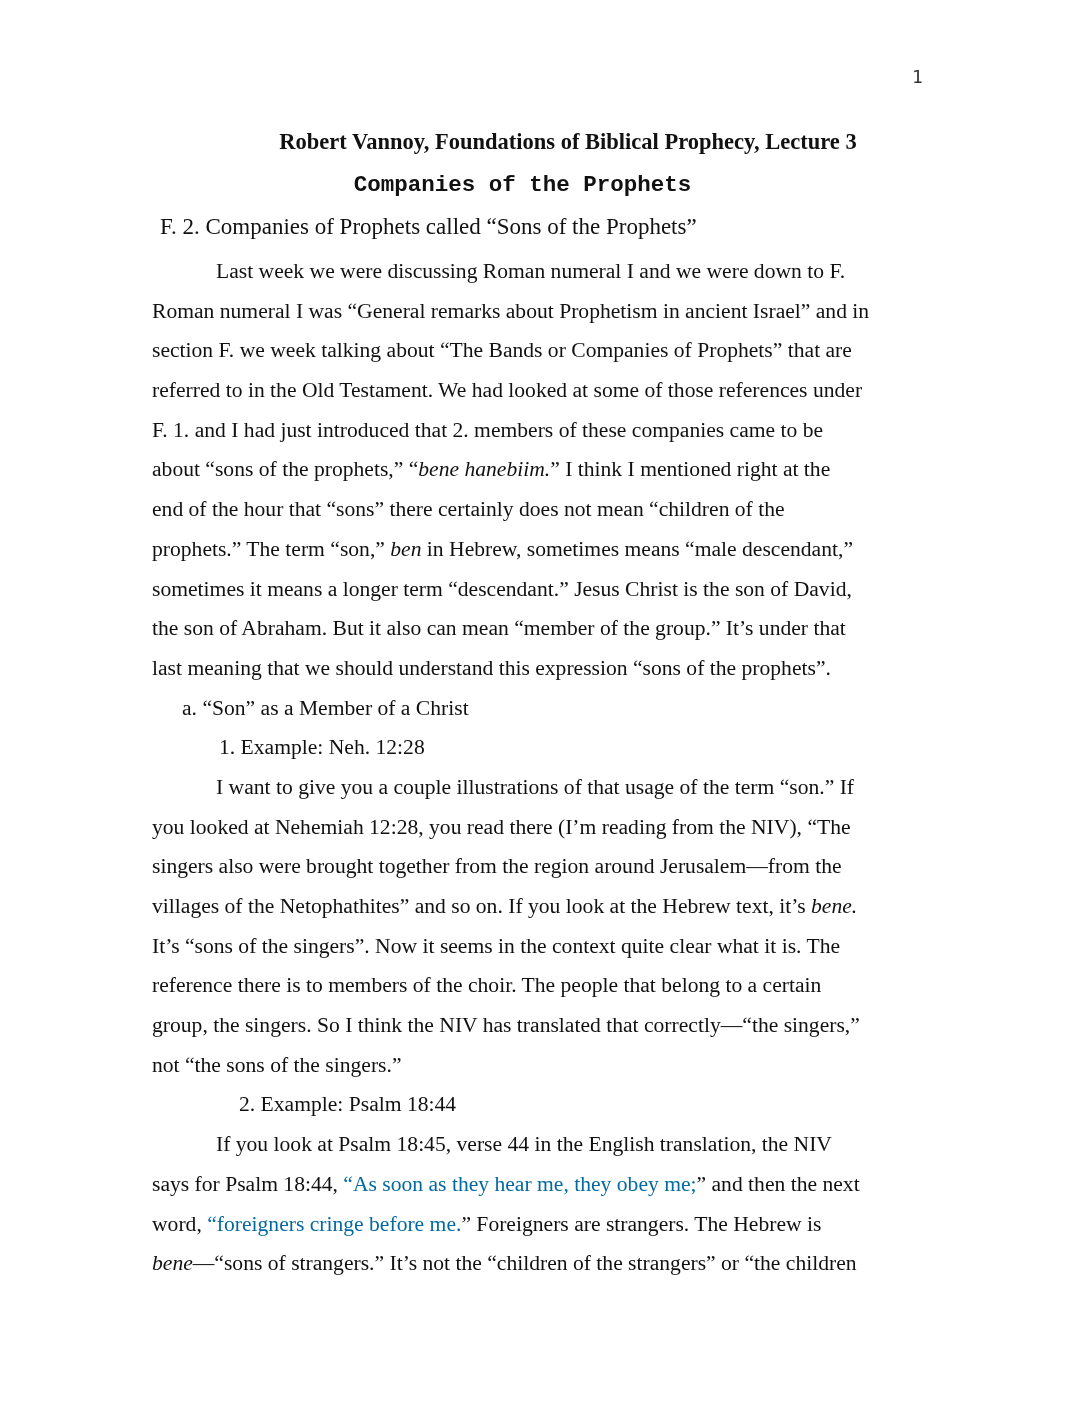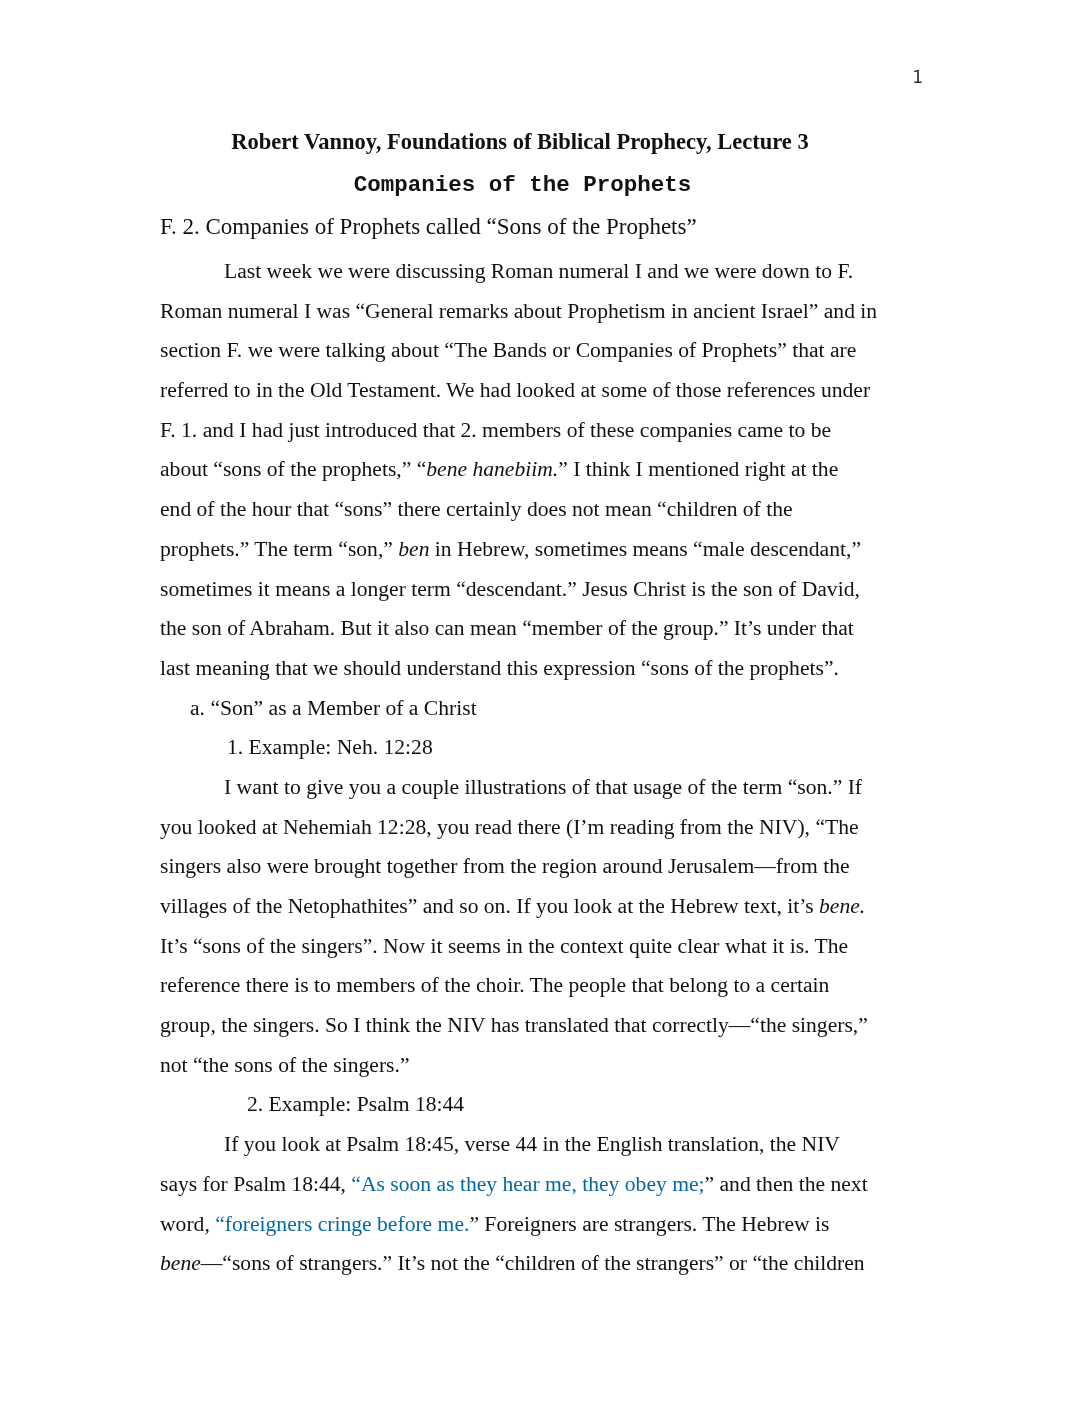--- a/index.html
+++ b/index.html
@@ -10,27 +10,27 @@
       font-family: "Liberation Serif", "DejaVu Serif", serif;
     }
     .page-number {
       position: absolute; top: 66px; left: 912px; font-size: 18px; color: #333;
       font-family: "DejaVu Sans Mono", "Liberation Mono", monospace;
     }
     .title {
       position: absolute; left: 0; width: 1040px; text-align: center;
       font-weight: bold; font-size: 22.5px; color: #111;
     }
-    .title.t1 { top: 129px; }
+    .title.t1 { top: 129px; margin-left: 48px; }
     .title.t2 { top: 172px; left: 0; width: 1045px; font-family: Liberation Mono, monospace; }
     .section-heading {
       position: absolute; top: 214px; left: 160px; font-size: 23px; color: #111;
     }
     .body-text {
-      position: absolute; left: 160px; top: 252px; width: 768px;
+      position: absolute; left: 152px; top: 252px; width: 768px;
       font-size: 21.6px; line-height: 39.7px; color: #111;
     }
     .line { white-space: nowrap; height: 39.7px; display: block; }
     .indent-para { padding-left: 64px; }
     .sub-a { padding-left: 30px; }
     .sub-1 { padding-left: 67px; }
     .sub-2 { padding-left: 87px; }
     .quote-gray { color: #0369a1; }
     em { font-style: italic; }
   </style>
@@ -41,21 +41,21 @@
   <div class="page-number">1</div>
 
   <div class="title t1">Robert Vannoy, Foundations of Biblical Prophecy, Lecture 3</div>
   <div class="title t2">Companies of the Prophets</div>
 
   <div class="section-heading">F. 2. Companies of Prophets called “Sons of the Prophets”</div>
 
   <div class="body-text">
     <span class="line indent-para">Last week we were discussing Roman numeral I and we were down to F.</span>
     <span class="line">Roman numeral I was “General remarks about Prophetism in ancient Israel” and in</span>
-    <span class="line">section F. we were talking about “The Bands or Companies of Prophets” that are</span>
+    <span class="line">section F. we week talking about “The Bands or Companies of Prophets” that are</span>
     <span class="line">referred to in the Old Testament. We had looked at some of those references under</span>
     <span class="line">F. 1. and I had just introduced that 2. members of these companies came to be</span>
     <span class="line"><span>about “sons of the prophets,” “</span><em>bene hanebiim.</em><span>”  I think I mentioned right at the</span></span>
     <span class="line">end of the hour that “sons” there certainly does not mean “children of the</span>
     <span class="line"><span>prophets.”  The term “son,” </span><em>ben</em><span> in Hebrew, sometimes means “male descendant,”</span></span>
     <span class="line">sometimes it means a longer term “descendant.” Jesus Christ is the son of David,</span>
     <span class="line">the son of Abraham. But it also can mean “member of the group.”  It’s under that</span>
     <span class="line">last meaning that we should understand this expression “sons of the prophets”.</span>
 
     <span class="line sub-a">a. “Son” as a Member of a Christ</span>

